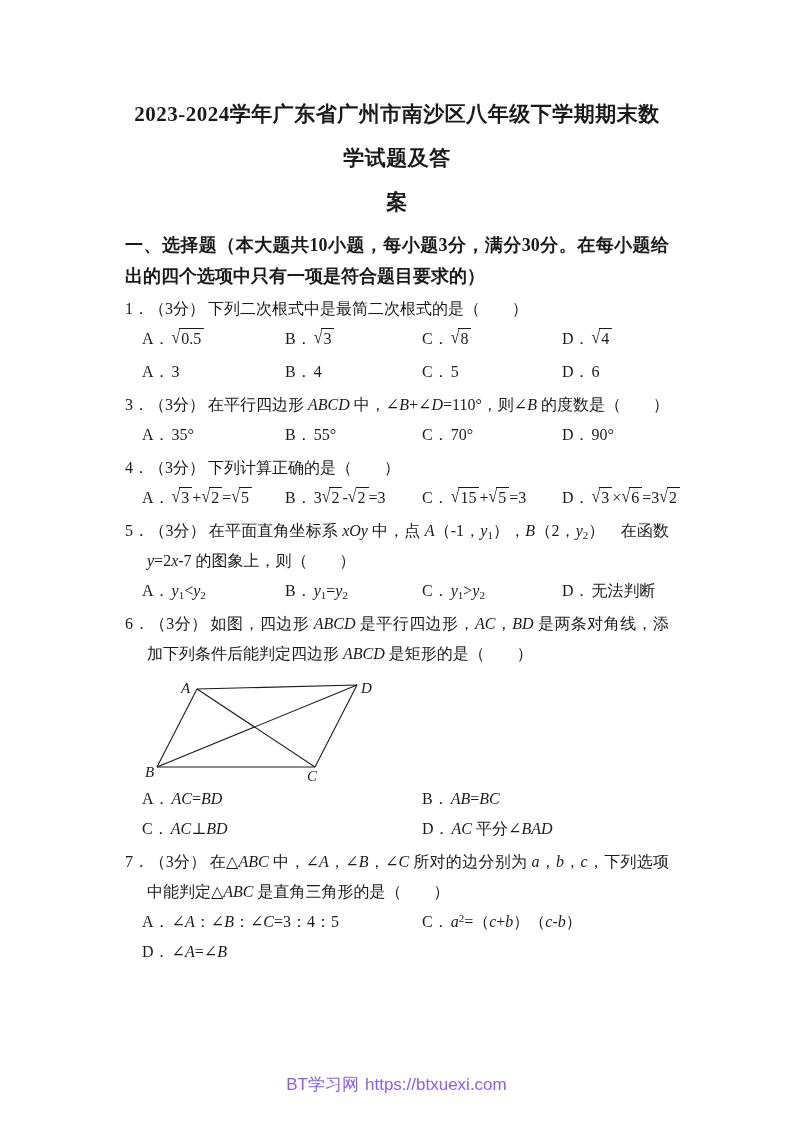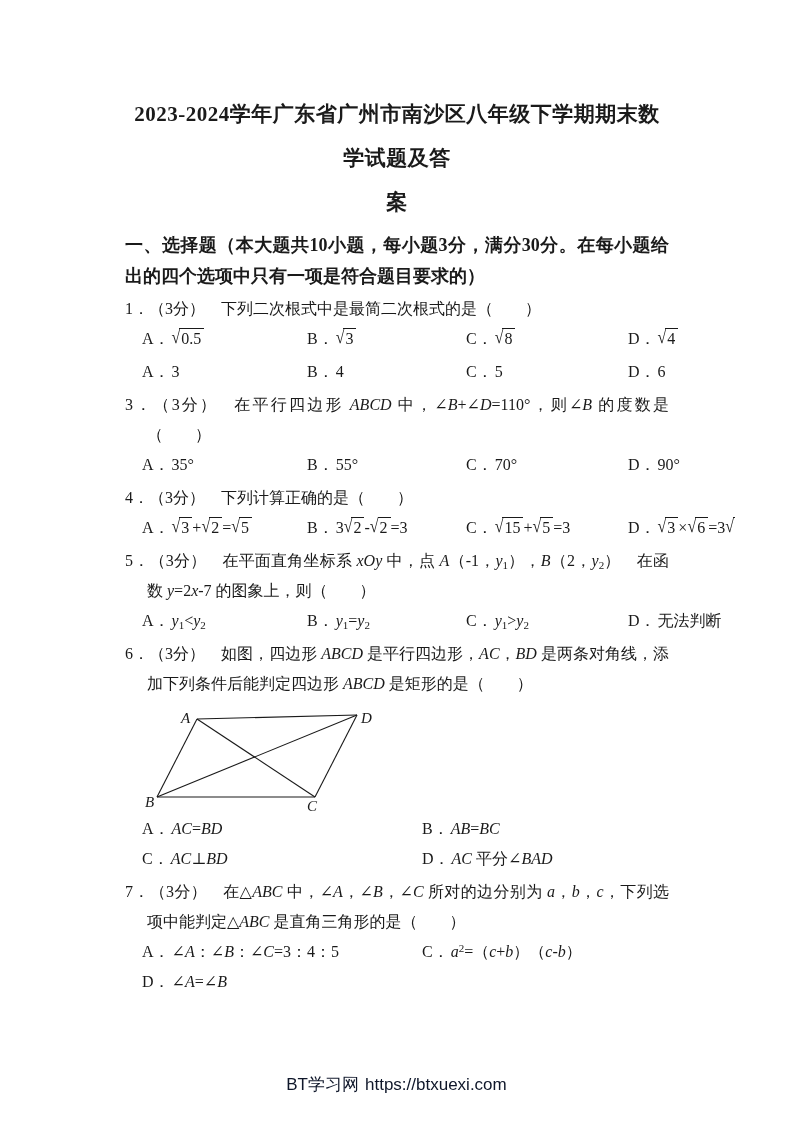--- a/index.html
+++ b/index.html
@@ -23,38 +23,38 @@
   }
   .section-heading{
     margin:0 0 2px 0;
     font-size:18px;
     font-weight:700;
     line-height:31px;
     text-align:justify;
   }
   .question{margin:0 0 3px 0;font-size:16px;line-height:30px;}
   .stem{margin:0;padding-left:22px;text-indent:-22px;text-align:justify;}
-  .qnum{margin-right:16px;}
+  .qnum{margin-right:3px;}
   .options{display:grid;padding-left:17px;margin:0;}
-  .options.cols4{grid-template-columns:143px 137px 140px auto;gap:22px;}
+  .options.cols4{grid-template-columns:143px 137px 140px auto;}
   .options.cols2{grid-template-columns:280px auto;}
   .option{white-space:nowrap;line-height:30px;}
   .olabel{margin-right:2px;}
   i{font-style:italic;}
   sub{font-size:11px;vertical-align:-3px;line-height:0;}
   sup{font-size:11px;vertical-align:5px;line-height:0;}
   .sqrt{white-space:nowrap;}
   .sqrt .rs{display:inline-block;transform:scaleY(1.18);transform-origin:50% 78%;margin-right:-1px;}
   .sqrt .rb{border-top:1px solid currentColor;padding:1px 3px 0 2px;}
   .figure{margin:4px 0 1px 20px;height:110px;}
   .figure svg text{font-family:"Liberation Serif","DejaVu Serif",serif;font-style:italic;font-size:15px;fill:#1a1a1a;}
   .footer{
     position:absolute;left:0;right:0;bottom:26px;
     text-align:center;
-    color:#0f172a;
+    color:#8b5cf6;
     font-family:"Liberation Sans","DejaVu Sans",sans-serif;
     font-size:17px;
   }
   .footer .site{margin-right:6px;}
 </style>
 </head>
 <body>
 
 <div class="page">
   <div class="content">

